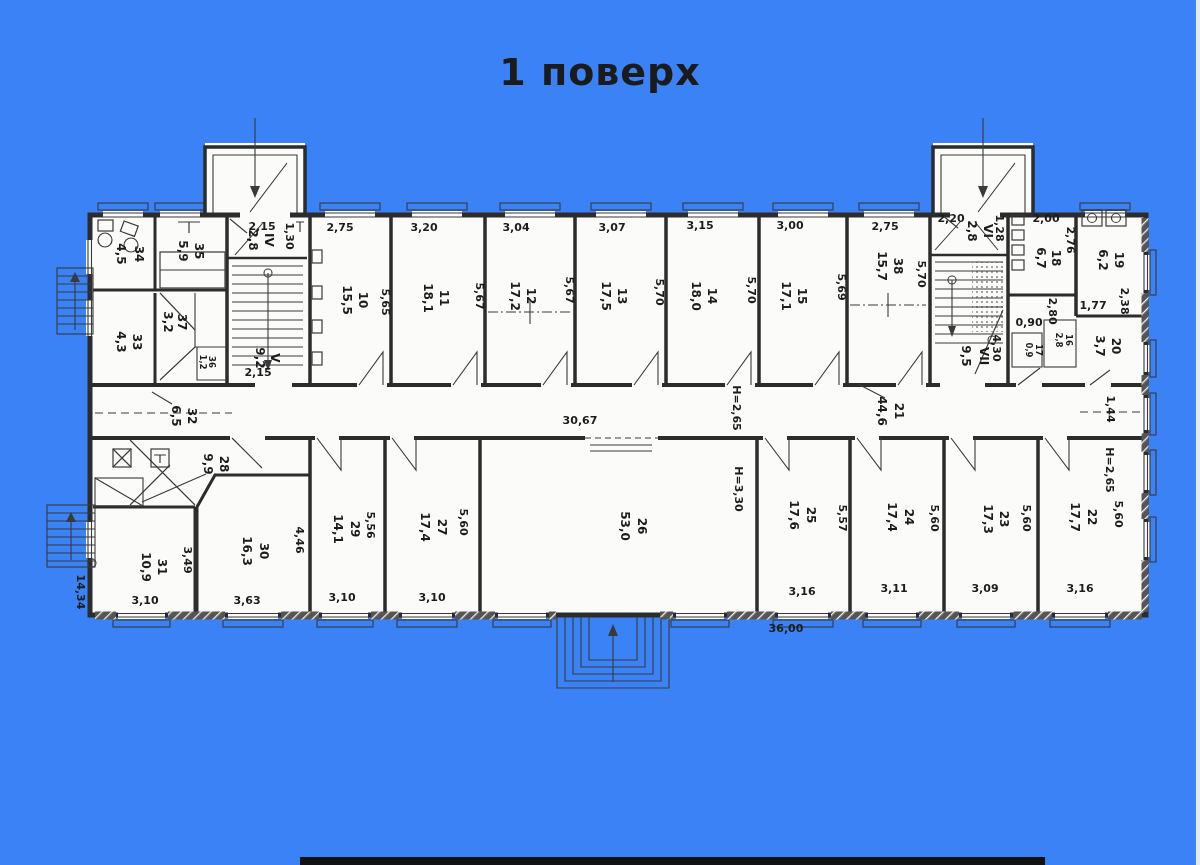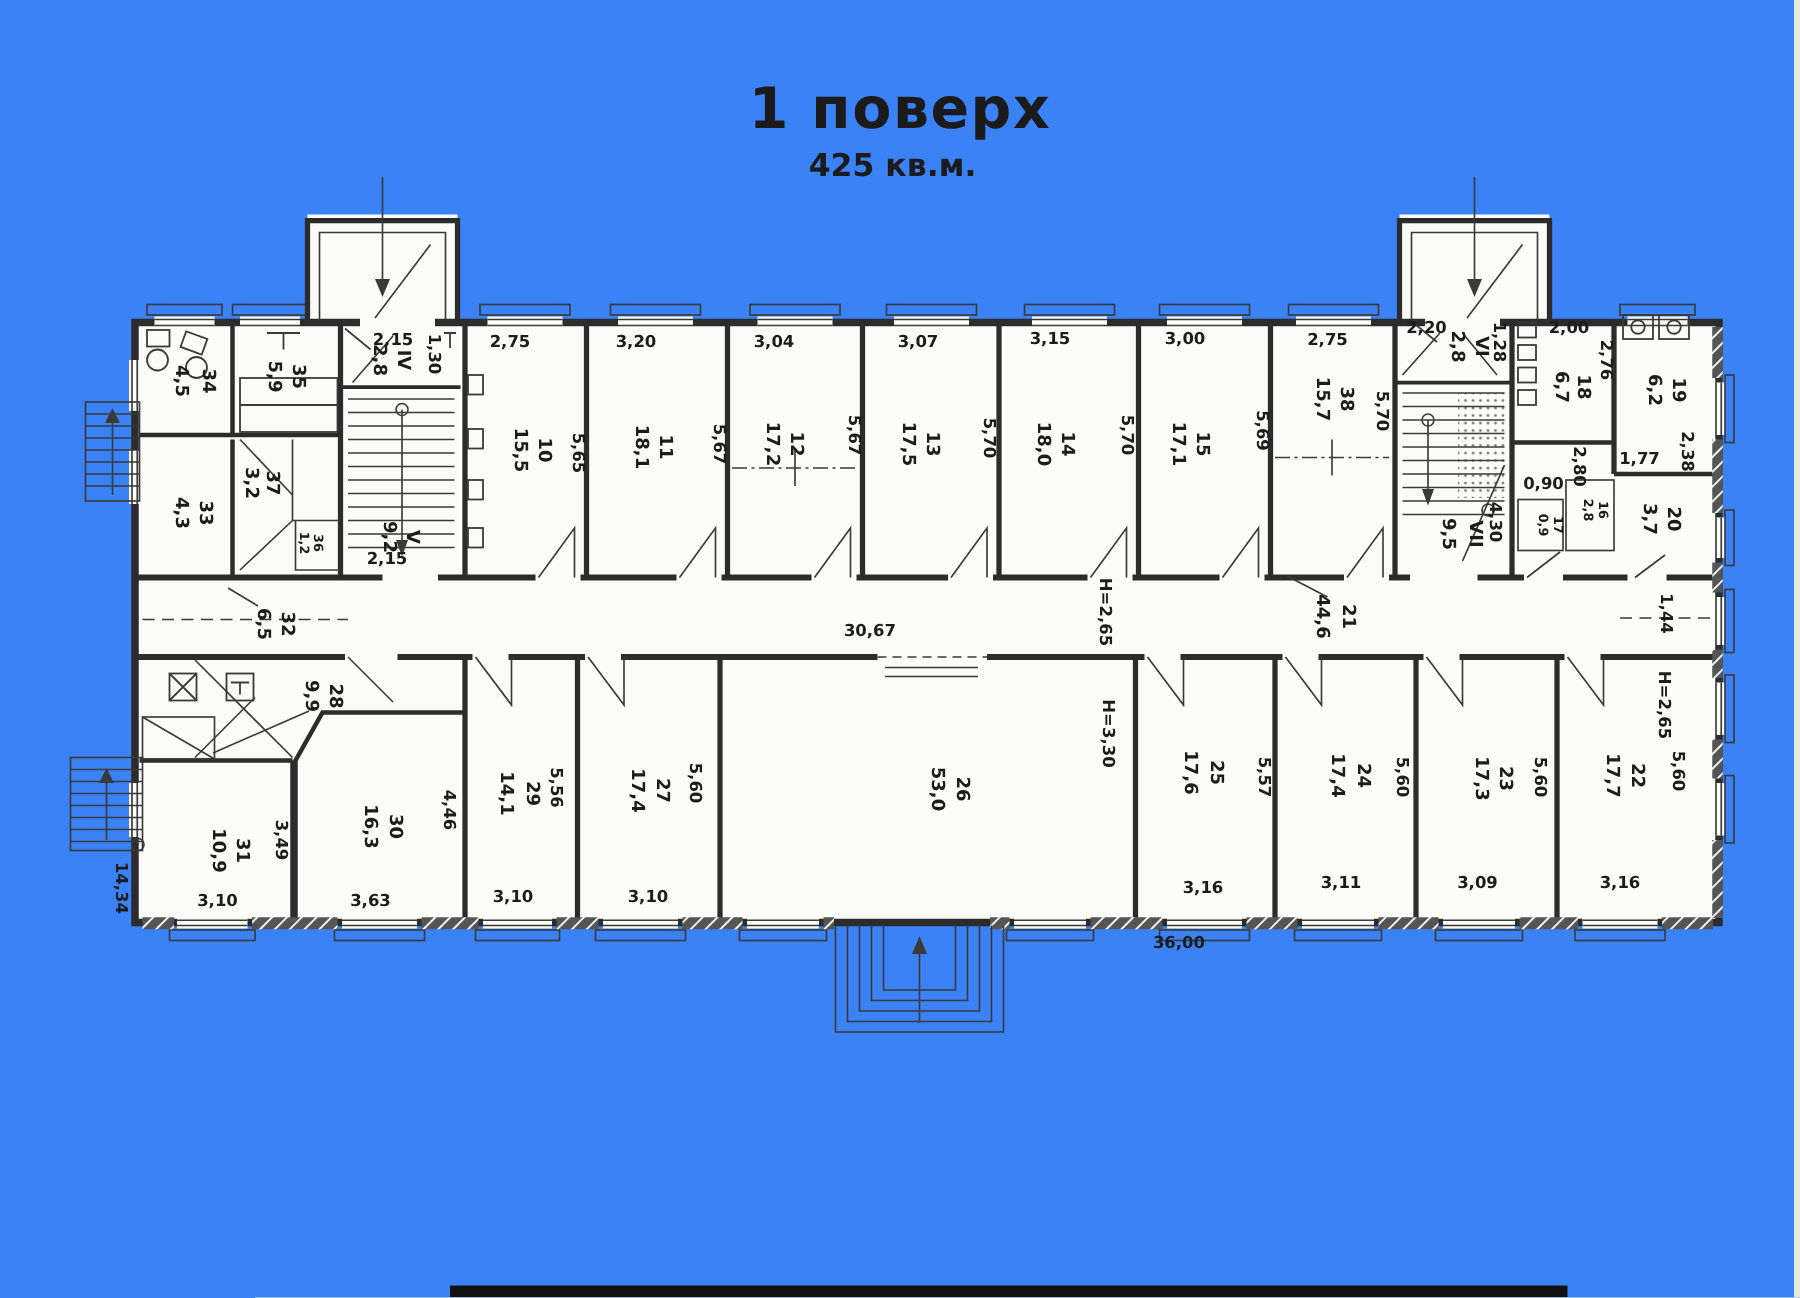--- a/index.html
+++ b/index.html
@@ -17,21 +17,20 @@
   .wall{stroke:#2c2c2c;fill:none;}
   .thin{stroke:#3a3a3a;fill:none;stroke-width:1.1;}
   .fix{stroke:#3a3a3a;fill:none;stroke-width:1.2;}
 </style>
 </head>
 <body>
 
 <div class="page">
 
   <div class="title">1 поверх</div>
-  <div class="subtitle">425 кв.м.</div>
 
   <svg width="1200" height="865" viewBox="0 0 1200 865">
 
     <defs>
       <pattern id="hatch" width="7" height="7" patternUnits="userSpaceOnUse" patternTransform="rotate(45)">
         <rect width="7" height="7" fill="#555"></rect>
         <line x1="0" y1="0" x2="0" y2="7" stroke="#f1f2f0" stroke-width="2.6"></line>
       </pattern>
       <pattern id="dots" width="5" height="5" patternUnits="userSpaceOnUse">
         <circle cx="2" cy="2" r="0.9" fill="#777"></circle>

